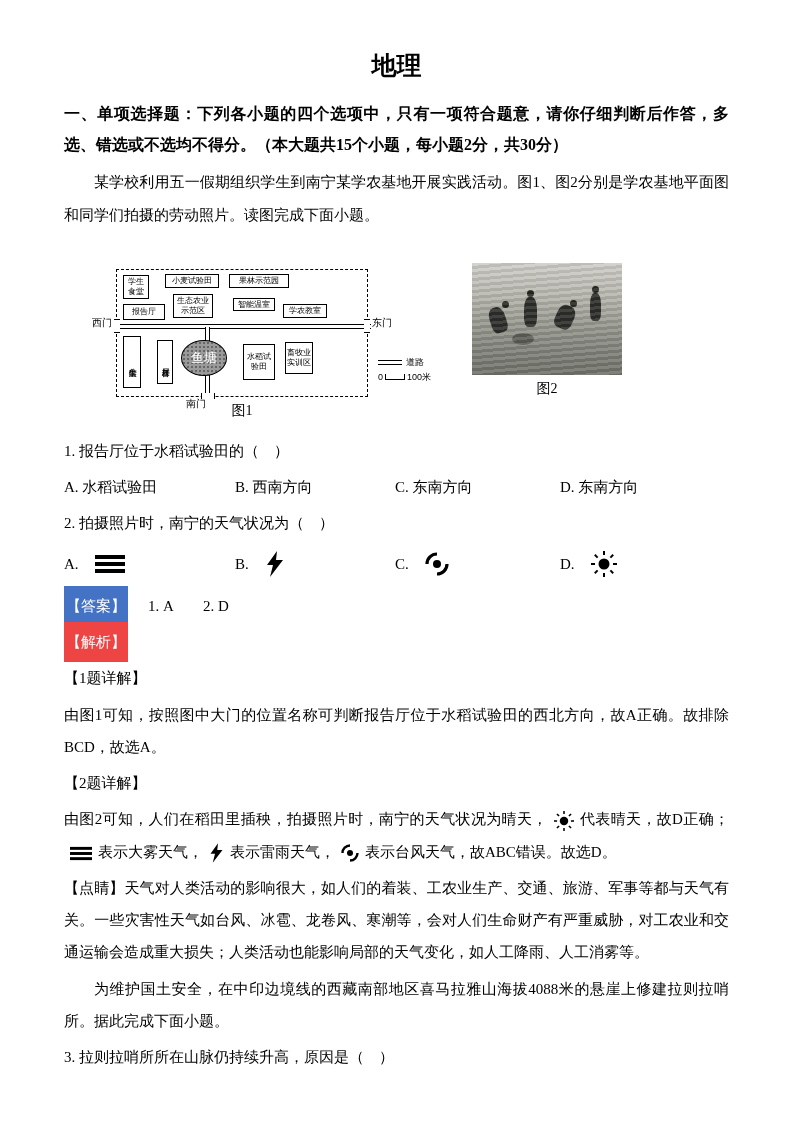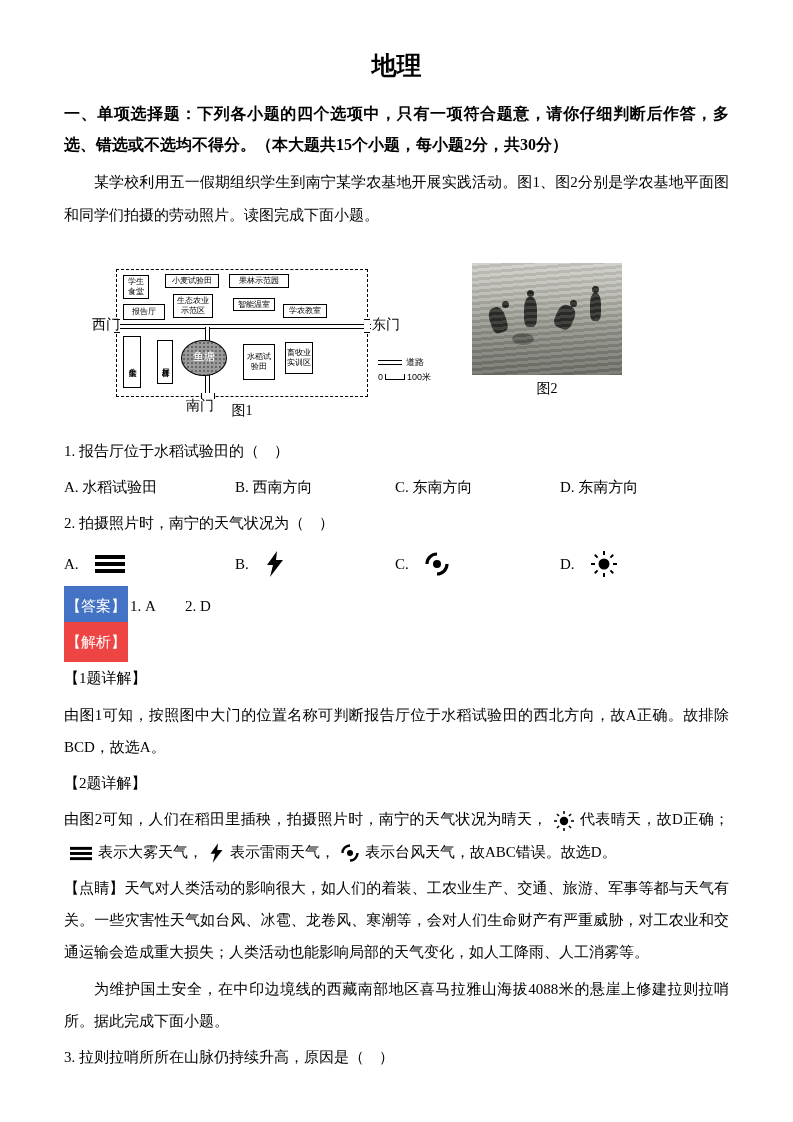--- a/index.html
+++ b/index.html
@@ -24,30 +24,30 @@
     font-size:8px; line-height:1.2; text-align:center;
     display:flex; align-items:center; justify-content:center; padding:1px;
     font-family:"Liberation Sans","DejaVu Sans",sans-serif;
   }
   .mbox.v { writing-mode:vertical-rl; }
   .pond {
     position:absolute; border:1px solid #000; border-radius:50%;
     background-color:#9a9a9a;
     background-image:radial-gradient(#666 1px, transparent 1px);
     background-size:4px 4px;
-    color:#fff; font-size:11px; display:flex; align-items:center; justify-content:center;
-    font-family:Liberation Mono, monospace;
+    color:#fff; font-size:13px; display:flex; align-items:center; justify-content:center;
+    font-family:Liberation Sans, sans-serif;
   }
   .road-h { position:absolute; left:-2px; top:54px; width:256px; height:5px; background:#fff; border-top:1px solid #000; border-bottom:1px solid #000; }
   .road-v { position:absolute; left:88px; top:57px; width:5px; height:71px; background:#fff; border-left:1px solid #000; border-right:1px solid #000; }
   .gate { position:absolute; background:#fff; }
   .gate-w { left:-3px; top:49px; width:6px; height:14px; border-top:1.5px solid #000; border-bottom:1.5px solid #000; }
   .gate-e { right:-3px; top:49px; width:6px; height:14px; border-top:1.5px solid #000; border-bottom:1.5px solid #000; }
   .gate-s { left:84px; bottom:-3px; width:14px; height:6px; border-left:1.5px solid #000; border-right:1.5px solid #000; }
-  .gate-label { position:absolute; font-size:14px; line-height:1.1; font-family:"Liberation Sans","DejaVu Sans",sans-serif; }
+  .gate-label { position:absolute; font-size:10px; line-height:1.1; font-family:"Liberation Sans","DejaVu Sans",sans-serif; }
   .legend { position:absolute; left:292px; top:86px; font-size:9px; line-height:1.7; font-family:"Liberation Sans","DejaVu Sans",sans-serif; white-space:nowrap; }
   .road-sym { display:inline-block; width:24px; height:5px; border-top:1px solid #000; border-bottom:1px solid #000; margin-right:4px; vertical-align:middle; }
   .scale-bar { display:inline-block; width:20px; height:6px; border:1px solid #000; border-top:none; margin:0 2px; vertical-align:baseline; }
   .cap { text-align:center; font-size:14px; line-height:1.4; }
   .cap1 { position:absolute; left:30px; top:132px; width:252px; }
 
   .fig2 { margin-left:14px; margin-top:22px; width:150px; flex:none; }
   .photo { position:relative; width:150px; height:112px; overflow:hidden;
     background:linear-gradient(180deg,#cfcec8 0%,#b8b8b0 28%,#97988f 55%,#7e8078 80%,#6f7169 100%); }
   .photo::after { content:""; position:absolute; inset:0;
@@ -63,21 +63,21 @@
   .opt-row .col3 { width:165px; }
   .opt-row .col4 { flex:1; }
   .wopt { display:flex; align-items:center; }
   .wopt .letter { margin-right:16px; }
   .weather { margin:8px 0 10px 0; min-height:30px; }
   svg.wicon { display:block; fill:#000; }
 
   .ic { display:inline-block; vertical-align:middle; margin:0 6px; }
   .ic svg { display:block; fill:#000; }
 
-  .hl { color:#fff; padding:12px 2px; margin-right:2px; }
+  .hl { color:#fff; padding:12px 2px; margin-right:20px; }
 </style>
 </head>
 <body>
 
 <div class="page">
 
   <h1 class="title">地理</h1>
 
   <p class="sec-header">一、单项选择题：下列各小题的四个选项中，只有一项符合题意，请你仔细判断后作答，多选、错选或不选均不得分。（本大题共15个小题，每小题2分，共30分）</p>
 

